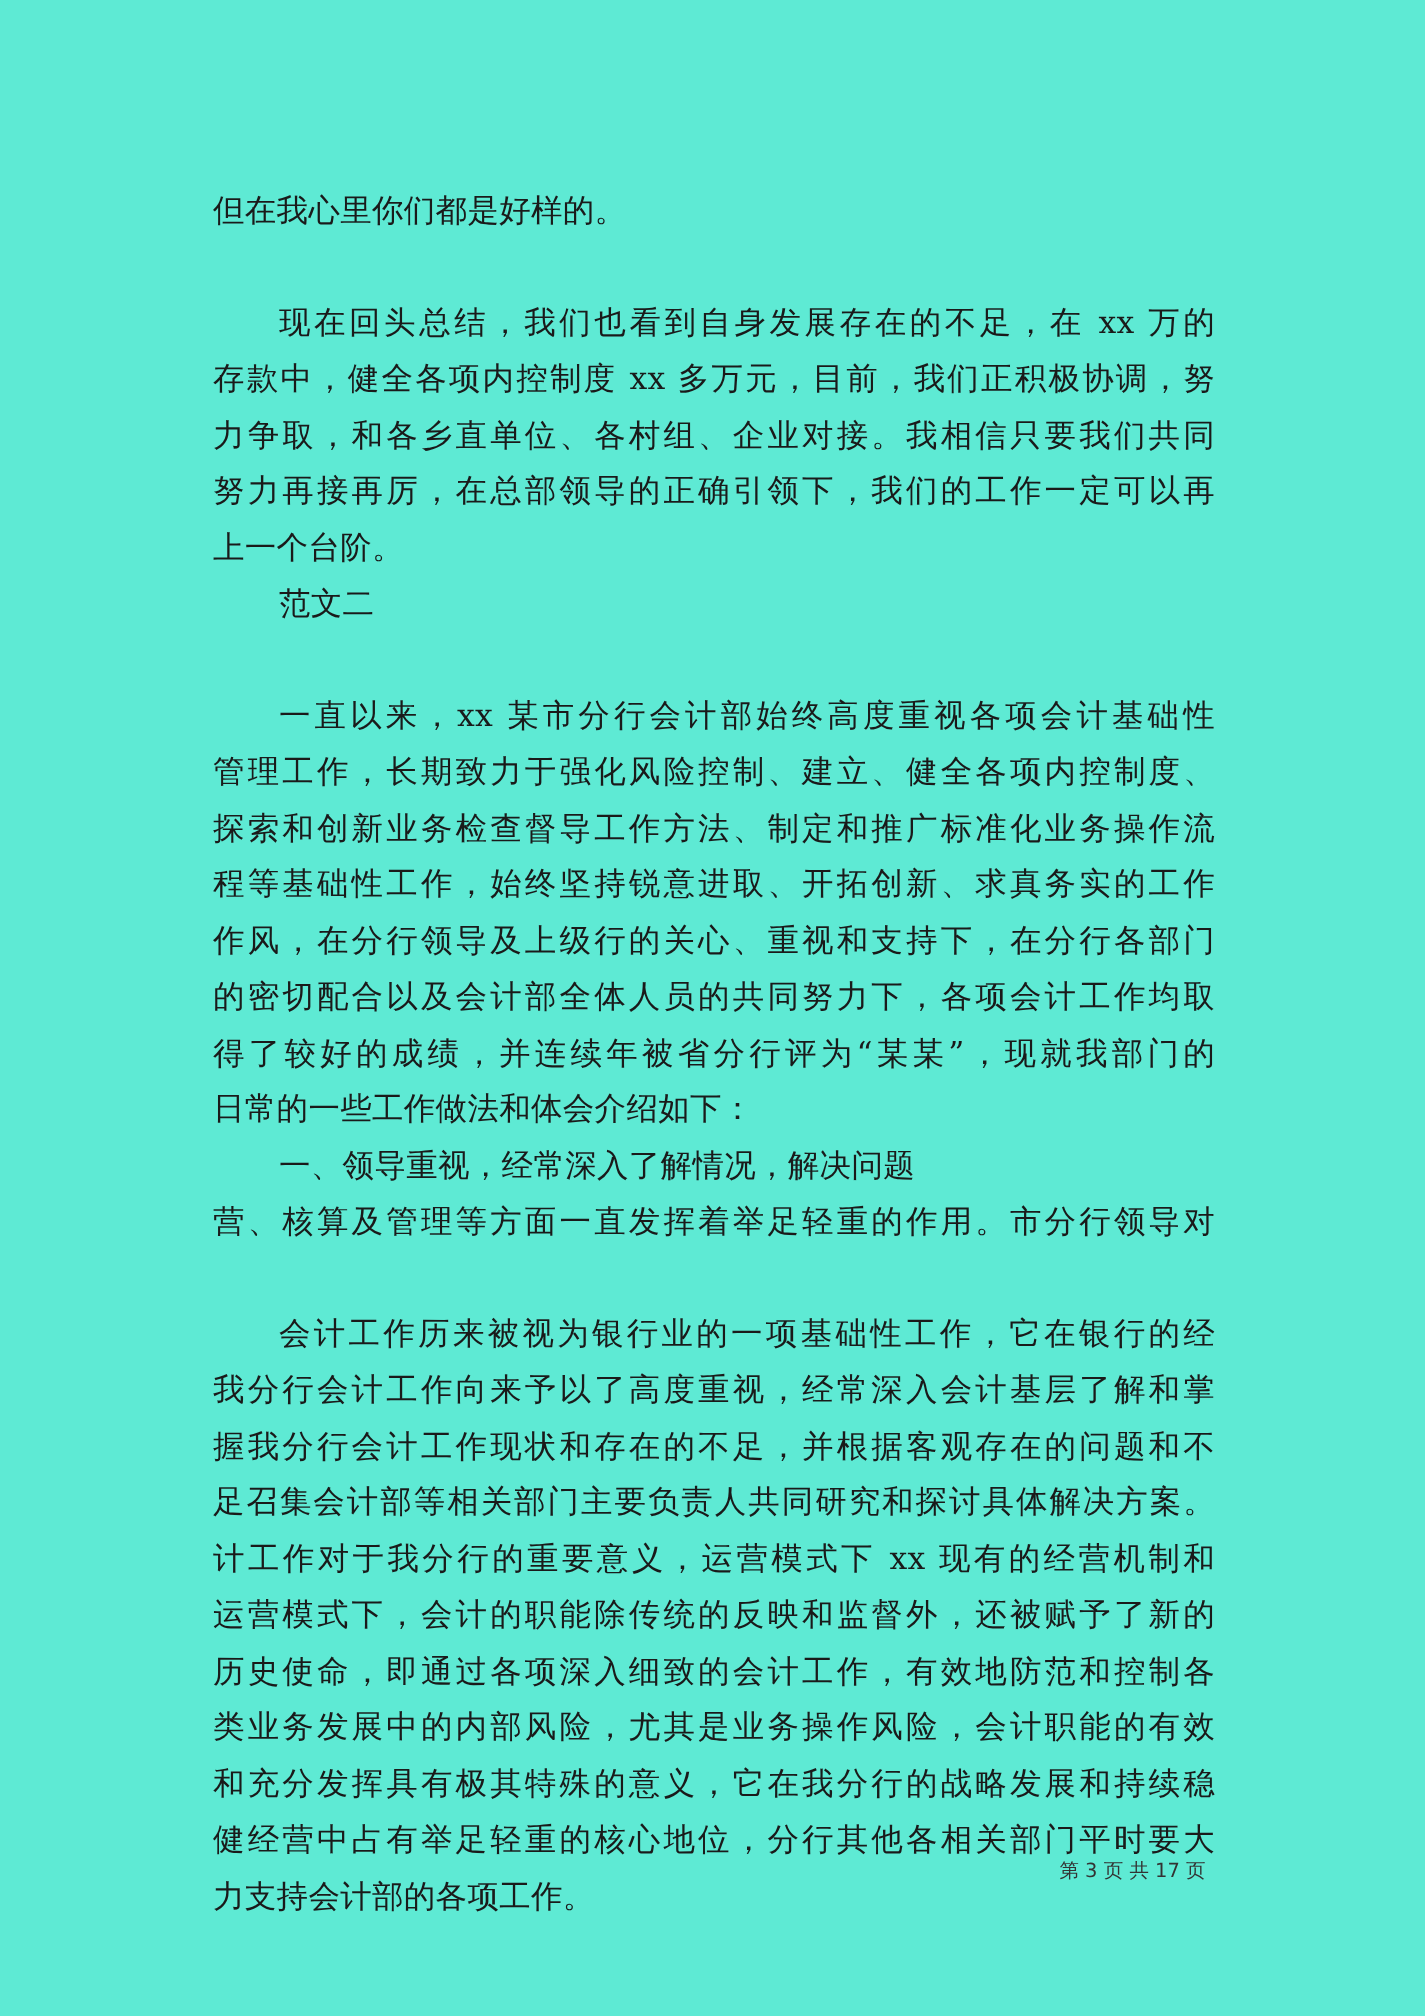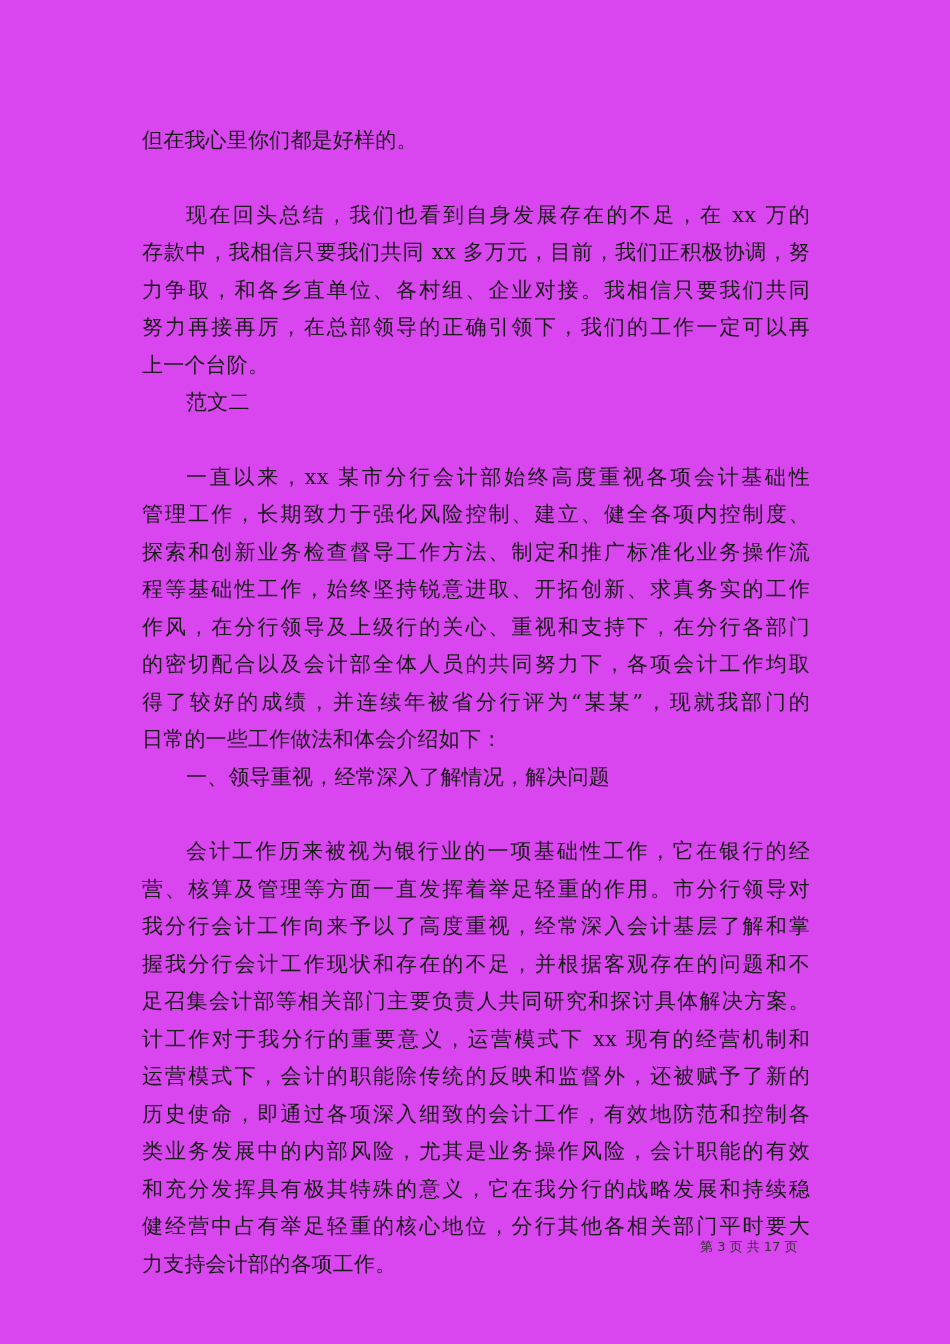--- a/index.html
+++ b/index.html
@@ -14,21 +14,21 @@
       overflow: hidden;
       font-family: "DejaVu Serif", "Liberation Serif", serif;
       color: #1a1a1a;
     }
     .page {
       position: absolute;
       left: 0;
       top: 0;
       width: 950px;
       height: 1344px;
-      background: #d946ef;
+      background: #5eead4;
     }
     .body-text {
       position: absolute;
       left: 142px;
       top: 122px;
       width: 668px;
     }
     .line {
       display: block;
       height: 37.5px;
@@ -51,52 +51,52 @@
       text-align-last: left;
     }
     .footer {
       position: absolute;
       left: 700px;
       top: 1238px;
       width: 110px;
       font-family: "DejaVu Sans", "Liberation Sans", sans-serif;
       font-size: 13px;
       color: #333333;
-      text-align: left;
+      text-align: center;
     }
   </style>
 </head>
 <body>
 
 <div class="page">
   <div class="body-text">
 
     <span class="line last">但在我心里你们都是好样的。</span>
 
     <span class="line indent">现在回头总结，我们也看到自身发展存在的不足，在 xx 万的</span>
-    <span class="line">存款中，我相信只要我们共同 xx 多万元，目前，我们正积极协调，努</span>
+    <span class="line">存款中，健全各项内控制度 xx 多万元，目前，我们正积极协调，努</span>
     <span class="line">力争取，和各乡直单位、各村组、企业对接。我相信只要我们共同</span>
     <span class="line">努力再接再厉，在总部领导的正确引领下，我们的工作一定可以再</span>
     <span class="line last">上一个台阶。</span>
 
     <span class="line indent-heading">范文二</span>
 
     <span class="line indent">一直以来，xx 某市分行会计部始终高度重视各项会计基础性</span>
     <span class="line">管理工作，长期致力于强化风险控制、建立、健全各项内控制度、</span>
     <span class="line">探索和创新业务检查督导工作方法、制定和推广标准化业务操作流</span>
     <span class="line">程等基础性工作，始终坚持锐意进取、开拓创新、求真务实的工作</span>
     <span class="line">作风，在分行领导及上级行的关心、重视和支持下，在分行各部门</span>
     <span class="line">的密切配合以及会计部全体人员的共同努力下，各项会计工作均取</span>
     <span class="line">得了较好的成绩，并连续年被省分行评为“某某”，现就我部门的</span>
     <span class="line last">日常的一些工作做法和体会介绍如下：</span>
 
     <span class="line indent-heading">一、领导重视，经常深入了解情况，解决问题</span>
 
+    <span class="line">营、核算及管理等方面一直发挥着举足轻重的作用。市分行领导对</span>
     <span class="line indent">会计工作历来被视为银行业的一项基础性工作，它在银行的经</span>
-    <span class="line">营、核算及管理等方面一直发挥着举足轻重的作用。市分行领导对</span>
     <span class="line">我分行会计工作向来予以了高度重视，经常深入会计基层了解和掌</span>
     <span class="line">握我分行会计工作现状和存在的不足，并根据客观存在的问题和不</span>
     <span class="line">足召集会计部等相关部门主要负责人共同研究和探讨具体解决方案。</span>
     <span class="line">计工作对于我分行的重要意义，运营模式下 xx 现有的经营机制和</span>
     <span class="line">运营模式下，会计的职能除传统的反映和监督外，还被赋予了新的</span>
     <span class="line">历史使命，即通过各项深入细致的会计工作，有效地防范和控制各</span>
     <span class="line">类业务发展中的内部风险，尤其是业务操作风险，会计职能的有效</span>
     <span class="line">和充分发挥具有极其特殊的意义，它在我分行的战略发展和持续稳</span>
     <span class="line">健经营中占有举足轻重的核心地位，分行其他各相关部门平时要大</span>
     <span class="line last">力支持会计部的各项工作。</span>

